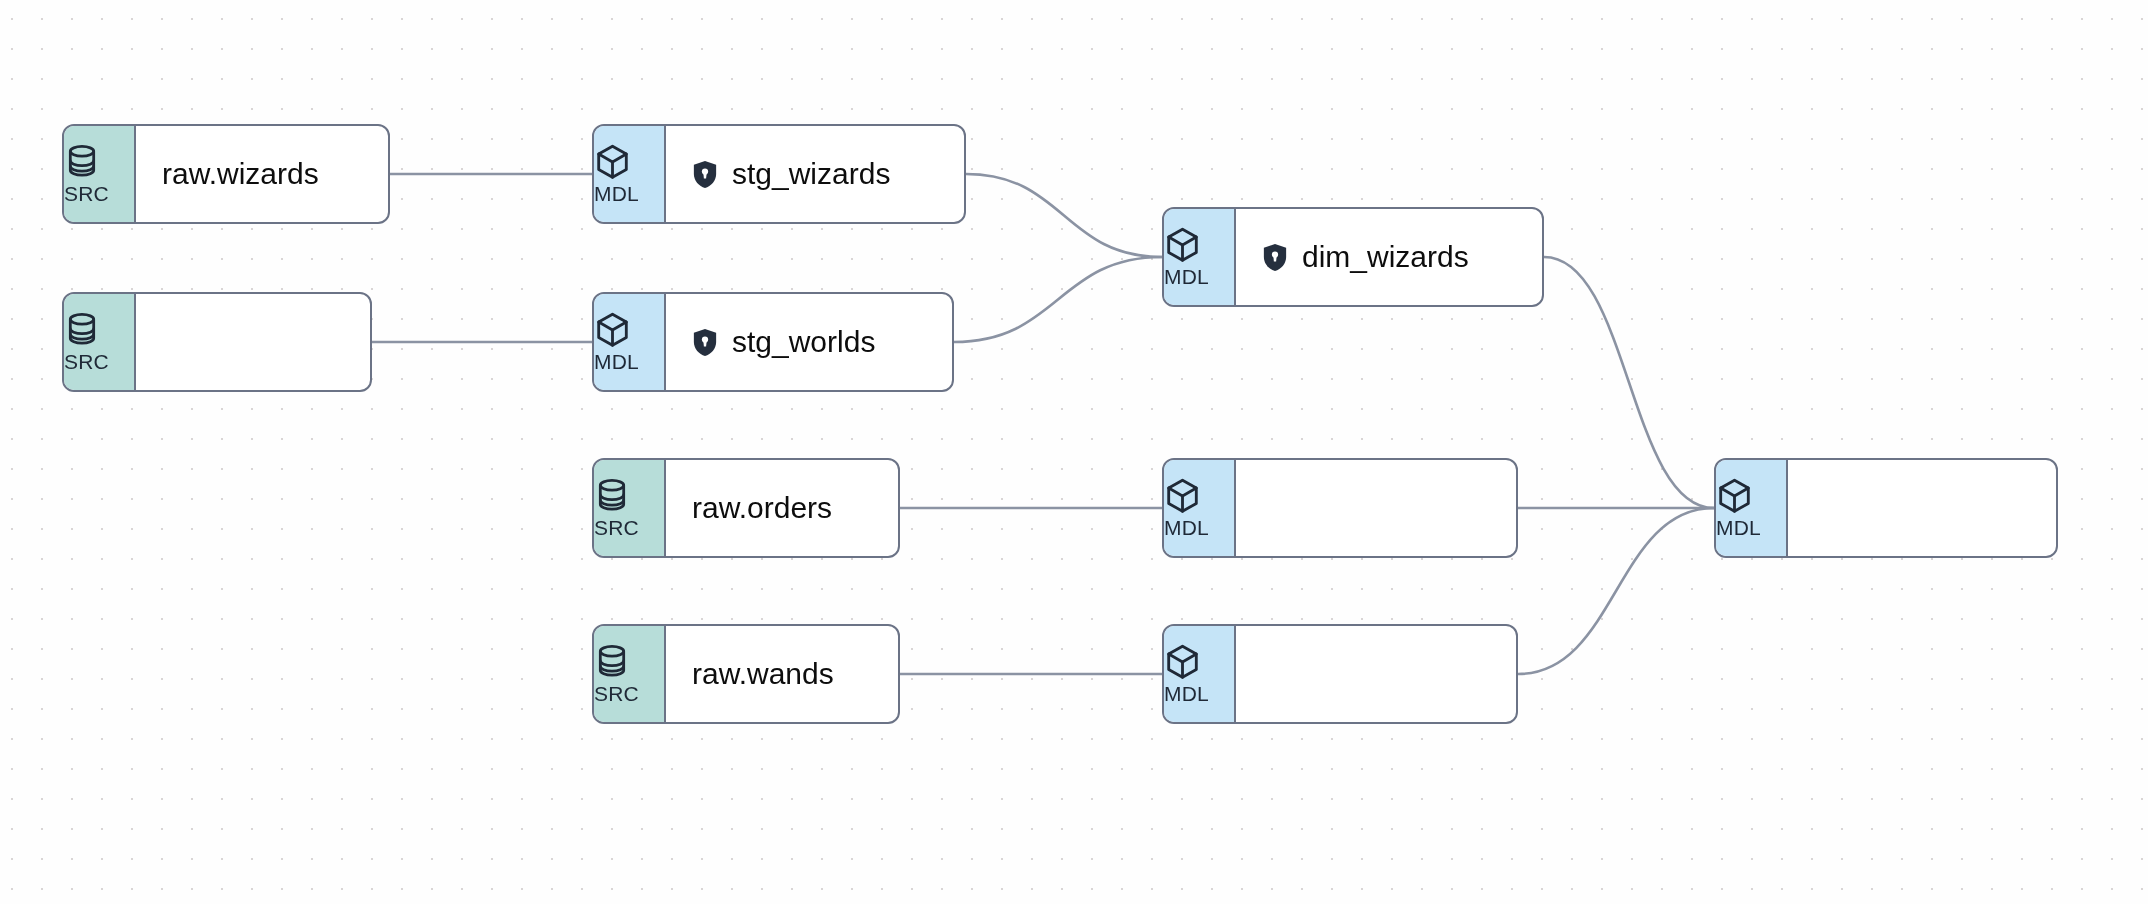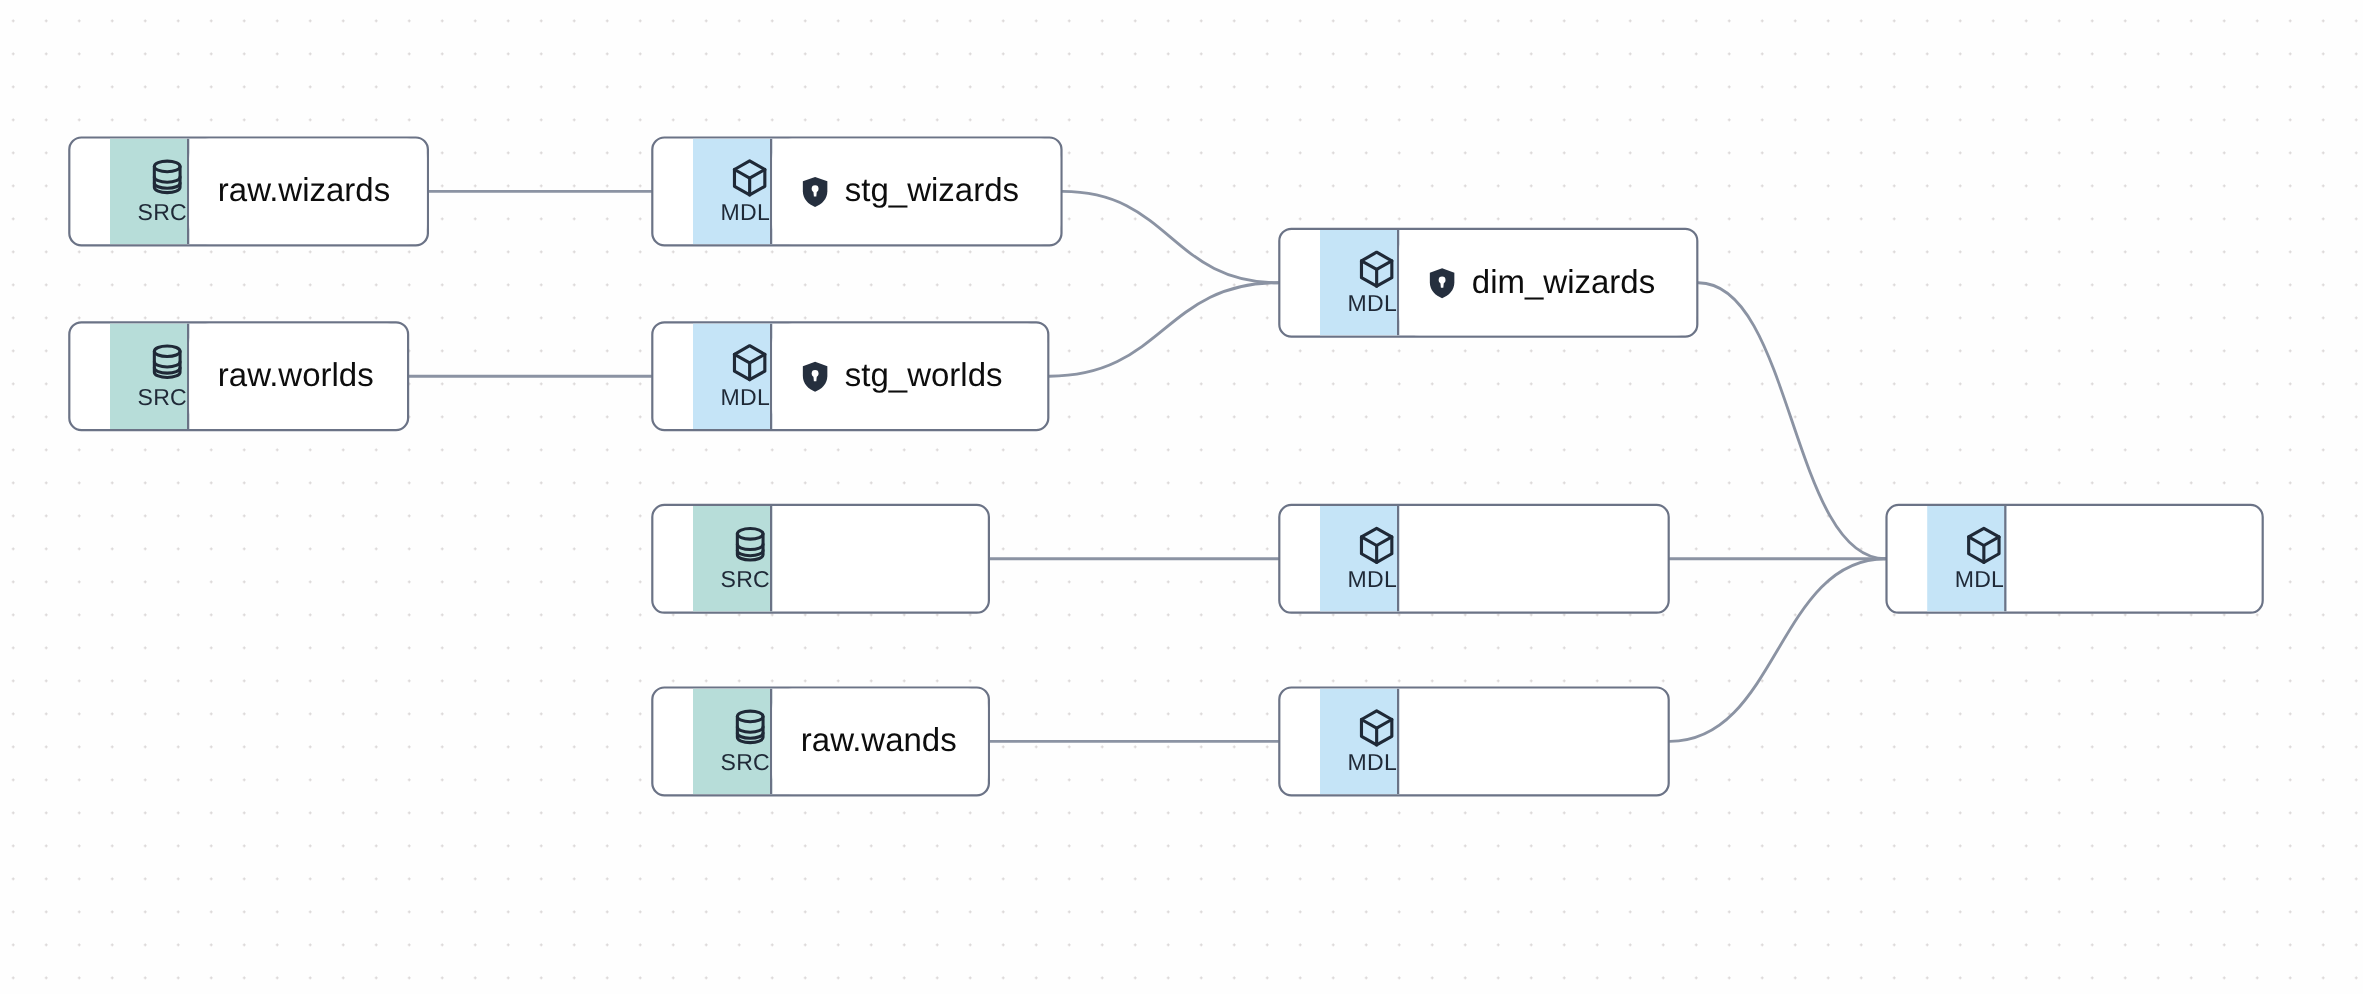--- a/index.html
+++ b/index.html
@@ -34,26 +34,25 @@
     border: 2px solid #6b7386;
     border-radius: 12px;
     background: #ffffff;
     overflow: hidden;
   }
   .badge {
     width: 72px;
     flex: 0 0 72px;
     display: flex;
     flex-direction: column;
-    align-items: flex-end;
+    align-items: flex-start;
     justify-content: center;
     gap: 1px;
     border-right: 2px solid #6b7386;
     box-sizing: border-box;
-    margin-left: 36px;
   }
   .badge.src { background: #b7ddd9; }
   .badge.mdl { background: #c5e4f7; }
   .badge-icon {
     display: block;
     line-height: 0;
   }
   .badge-label {
     font-size: 21px;
     line-height: 22px;
@@ -120,35 +119,35 @@
   <span class="badge-icon">
     <svg width="36" height="38" viewBox="0 0 24 26" fill="none" stroke="#1f2937" stroke-width="1.9" stroke-linecap="round" stroke-linejoin="round">
       <ellipse cx="12" cy="5" rx="8" ry="3.3"></ellipse>
       <path d="M4 5 v13 c0 1.85 3.6 3.3 8 3.3 s8 -1.45 8 -3.3 V5"></path>
       <path d="M4 11.5 c0 1.85 3.6 3.3 8 3.3 s8 -1.45 8 -3.3"></path>
       <path d="M4 15.3 c0 1.85 3.6 3.3 8 3.3 s8 -1.45 8 -3.3"></path>
     </svg>
   </span>
 <span class="badge-label">SRC</span>
         </div>
-        <div class="node-body">
-          <span class="node-label">raw.worlds</span>
-        </div>
       </div>
       <div class="node" style="left: 592px; top: 458px; width: 308px;">
         <div class="badge src">
   <span class="badge-icon">
     <svg width="36" height="38" viewBox="0 0 24 26" fill="none" stroke="#1f2937" stroke-width="1.9" stroke-linecap="round" stroke-linejoin="round">
       <ellipse cx="12" cy="5" rx="8" ry="3.3"></ellipse>
       <path d="M4 5 v13 c0 1.85 3.6 3.3 8 3.3 s8 -1.45 8 -3.3 V5"></path>
       <path d="M4 11.5 c0 1.85 3.6 3.3 8 3.3 s8 -1.45 8 -3.3"></path>
       <path d="M4 15.3 c0 1.85 3.6 3.3 8 3.3 s8 -1.45 8 -3.3"></path>
     </svg>
   </span>
 <span class="badge-label">SRC</span>
+        </div>
+        <div class="node-body">
+          <span class="node-label">raw.orders</span>
         </div>
       </div>
       <div class="node" style="left: 592px; top: 624px; width: 308px;">
         <div class="badge src">
   <span class="badge-icon">
     <svg width="36" height="38" viewBox="0 0 24 26" fill="none" stroke="#1f2937" stroke-width="1.9" stroke-linecap="round" stroke-linejoin="round">
       <ellipse cx="12" cy="5" rx="8" ry="3.3"></ellipse>
       <path d="M4 5 v13 c0 1.85 3.6 3.3 8 3.3 s8 -1.45 8 -3.3 V5"></path>
       <path d="M4 11.5 c0 1.85 3.6 3.3 8 3.3 s8 -1.45 8 -3.3"></path>
       <path d="M4 15.3 c0 1.85 3.6 3.3 8 3.3 s8 -1.45 8 -3.3"></path>

